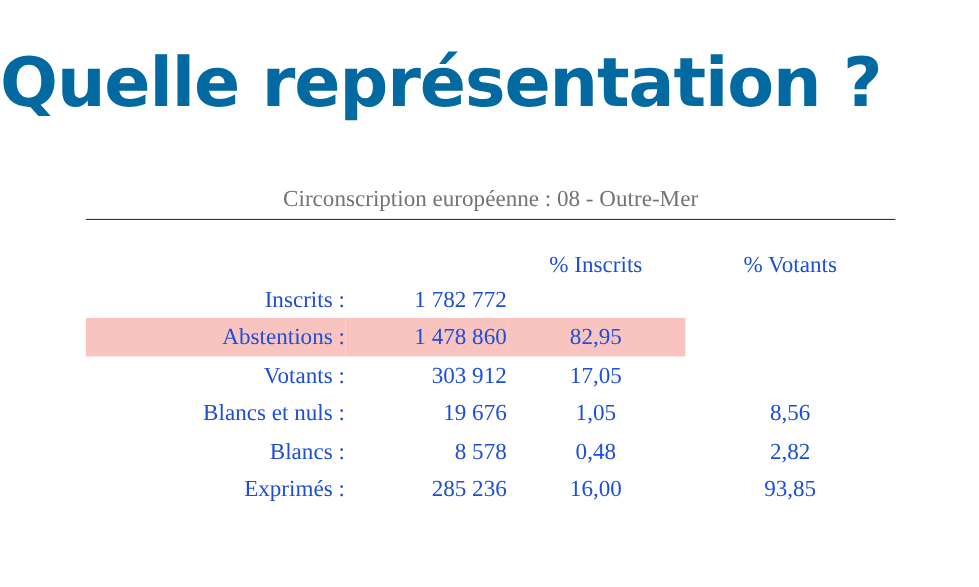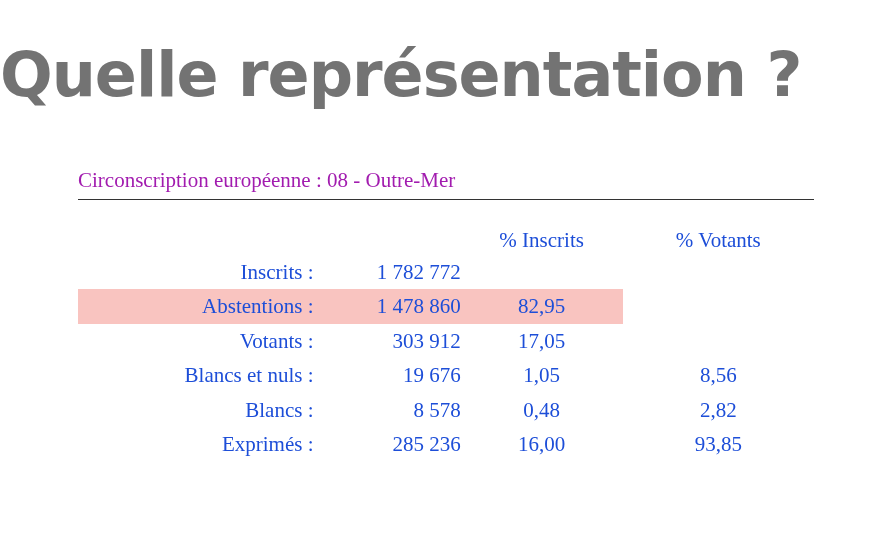--- a/index.html
+++ b/index.html
@@ -20,39 +20,40 @@
     inset: 0;
     background: #ffffff;
   }
 
   .title {
     position: absolute;
     top: 44px;
     left: 0;
     width: 728px;
     text-align: center;
-    color: #737373;
+    color: #0369a1;
     font-family: "DejaVu Sans", sans-serif;
     font-size: 62px;
     font-weight: bold;
     letter-spacing: -1px;
     line-height: 1;
     white-space: nowrap;
   }
 
   .table-block {
     position: absolute;
     top: 168px;
     left: 78px;
     width: 736px;
   }
 
   .table-caption {
+    text-align: center;
     font-size: 21px;
-    color: #a21caf;
+    color: #737373;
     padding-bottom: 6px;
   }
 
   .caption-rule {
     border-bottom: 1.5px solid #333333;
     width: 100%;
     height: 0;
     margin-bottom: 26px;
   }
 

